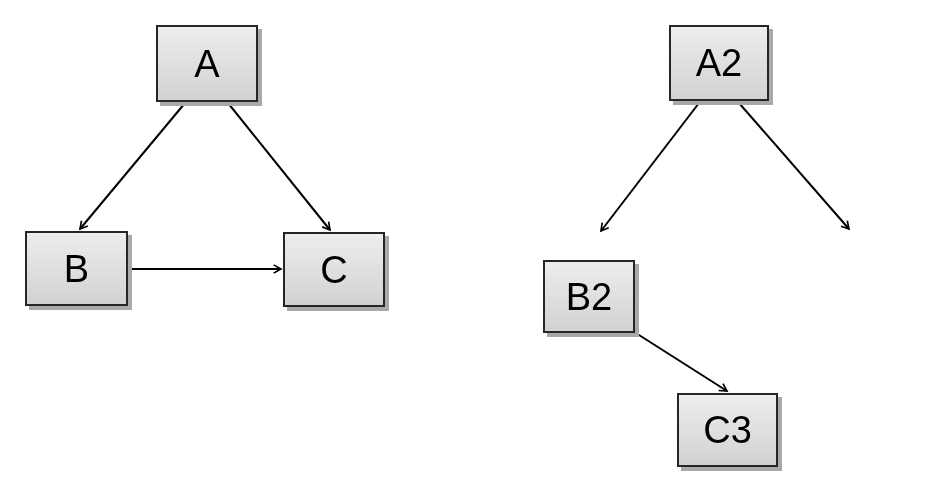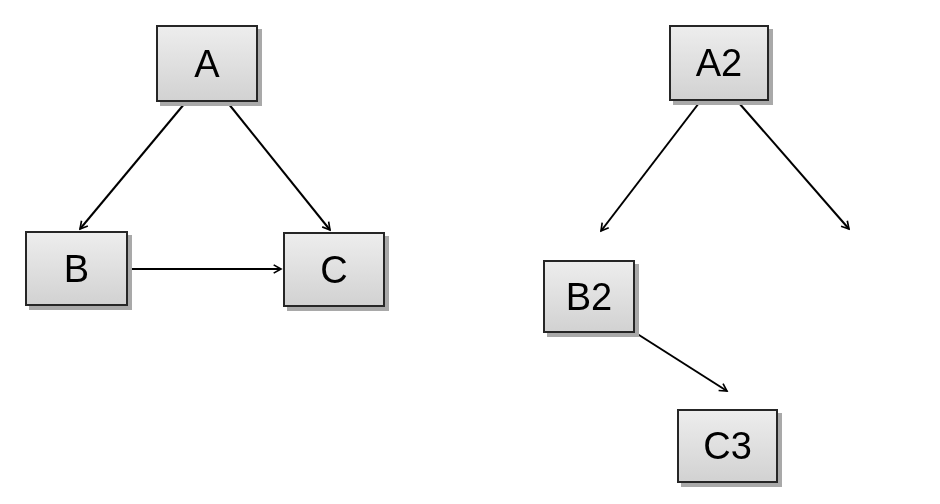--- a/index.html
+++ b/index.html
@@ -68,16 +68,16 @@
     </div>
     <div class="node" style="left: 283px; top: 232px; width: 102px; height: 75px;">
       <span>C</span>
     </div>
     <div class="node" style="left: 669px; top: 25px; width: 100px; height: 76px;">
       <span>A2</span>
     </div>
     <div class="node" style="left: 543px; top: 233px; width: 92px; height: 73px; margin-top: 27px;">
       <span>B2</span>
     </div>
-    <div class="node" style="left: 677px; top: 409px; width: 101px; height: 74px;">
+    <div class="node" style="left: 677px; top: 393px; width: 101px; height: 74px;">
       <span>C3</span>
     </div>
   </div>
 
 </body></html>

